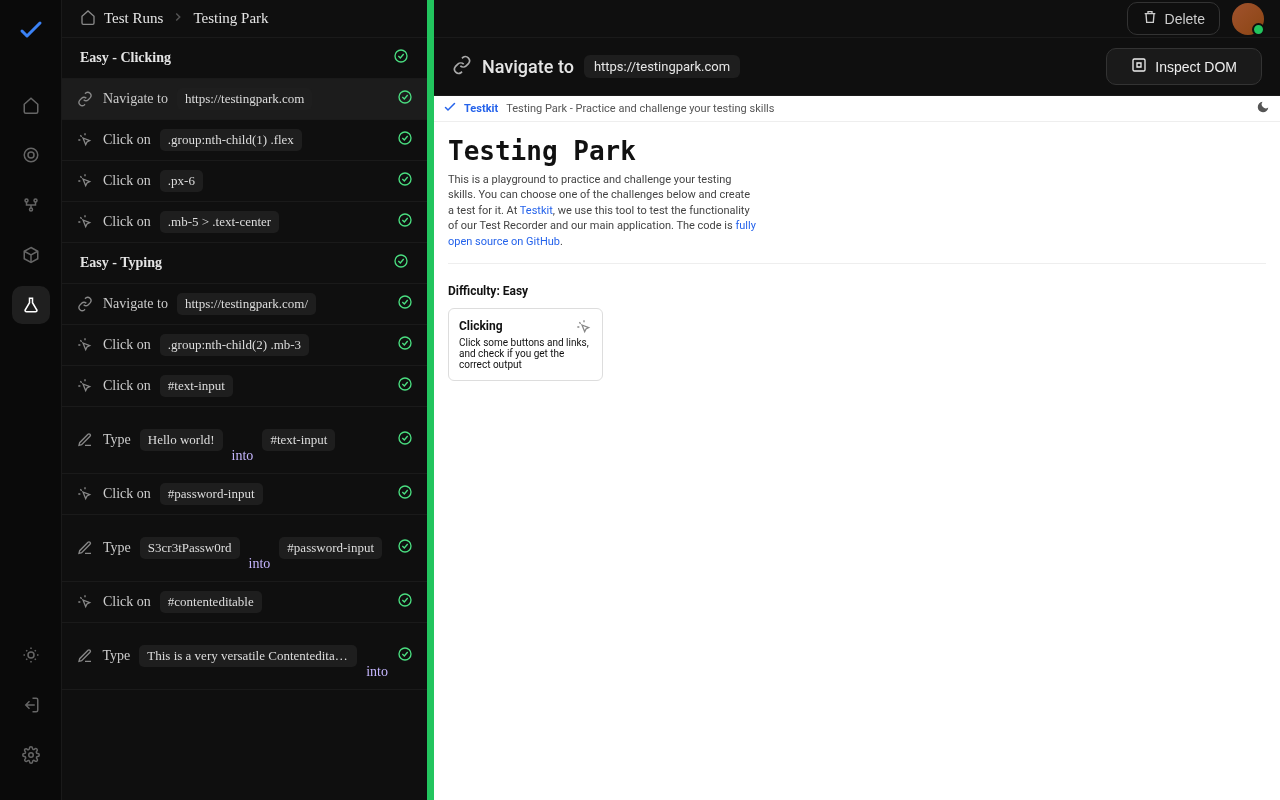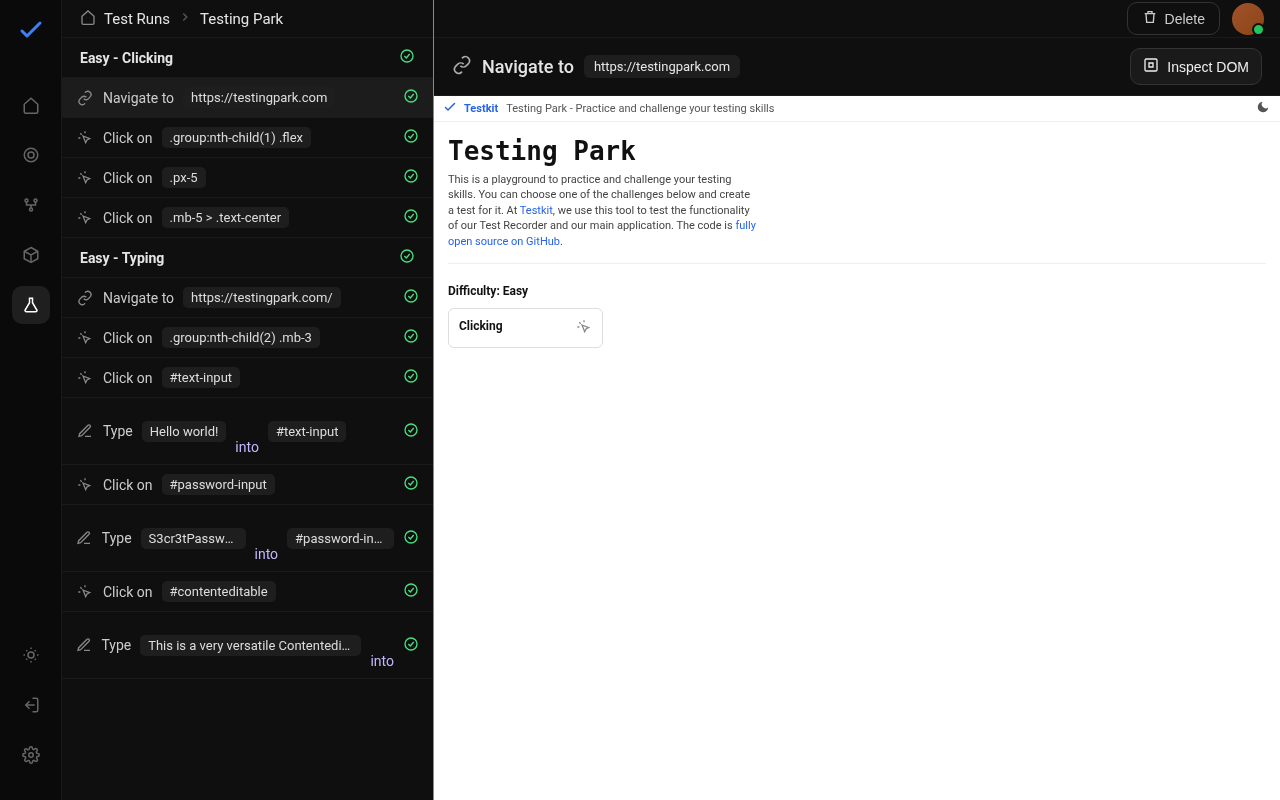--- a/index.html
+++ b/index.html
@@ -42,23 +42,24 @@
     .nav-bottom {
       margin-top: auto;
       margin-bottom: 14px;
       display: flex;
       flex-direction: column;
       align-items: center;
     }
     .panel-left {
       width: 372px;
       background: #0f0f0f;
-      border-right: 1px solid #22c55e;
+      border-right: 7px solid #22c55e;
       display: flex;
       flex-direction: column;
+      font-family: Liberation Serif, serif;
     }
     .breadcrumbs {
       display: flex;
       align-items: center;
       padding: 10px 18px;
       gap: 8px;
       font-size: 15px;
       border-bottom: 1px solid #1a1a1a;
       height: 38px;
     }
@@ -154,21 +155,21 @@
       font-size: 13px;
     }
     .inspect-btn {
       margin-left: auto;
       display: flex;
       align-items: center;
       gap: 8px;
       background: #1a1a1a;
       border: 1px solid #333;
       color: #eee;
-      padding: 8px 12px;
+      padding: 8px 24px;
       border-radius: 10px;
       font-size: 14px;
       cursor: pointer;
     }
     .preview {
       flex: 1;
       background: #fff;
       color: #111;
       overflow: auto;
     }
@@ -309,21 +310,21 @@
           </svg></span>
       </div>
       <div class="step-row">
         <span class="step-icon">
           <svg width="16" height="16" viewBox="0 0 24 24" fill="none" stroke="currentColor" stroke-width="2">
             <path d="M9 9l10 4-4 2-2 4z"></path>
             <path d="M5 12H2M12 5V2M7 7L5 5"></path>
           </svg>
         </span>
         <span class="step-verb">Click on</span>
-        <span class="step-code">.px-5</span>
+        <span class="step-code">.px-6</span>
         <span class="check-icon"><svg width="16" height="16" viewBox="0 0 24 24" fill="none" stroke="currentColor" stroke-width="2">
             <circle cx="12" cy="12" r="9"></circle>
             <path d="M8 12l3 3 5-6"></path>
           </svg></span>
       </div>
       <div class="step-row">
         <span class="step-icon">
           <svg width="16" height="16" viewBox="0 0 24 24" fill="none" stroke="currentColor" stroke-width="2">
             <path d="M9 9l10 4-4 2-2 4z"></path>
             <path d="M5 12H2M12 5V2M7 7L5 5"></path>
@@ -515,17 +516,18 @@
       </div>
       <hr class="pv-sep">
       <div class="pv-diff">Difficulty: Easy</div>
       <div class="pv-cards" id="pv-cards">
           <div class="pv-card">
             <span class="pv-card-icon"><svg width="16" height="16" viewBox="0 0 24 24" fill="none" stroke="currentColor" stroke-width="2">
                 <path d="M9 9l10 4-4 2-2 4z"></path>
                 <path d="M5 12H2M12 5V2M7 7L5 5"></path>
               </svg></span>
             <h4>Clicking</h4>
+            <div>Click some buttons and links, and check if you get the correct output</div>
           </div>
         </div>
     </div>
   </div>
 </div>
 
 </body></html>

